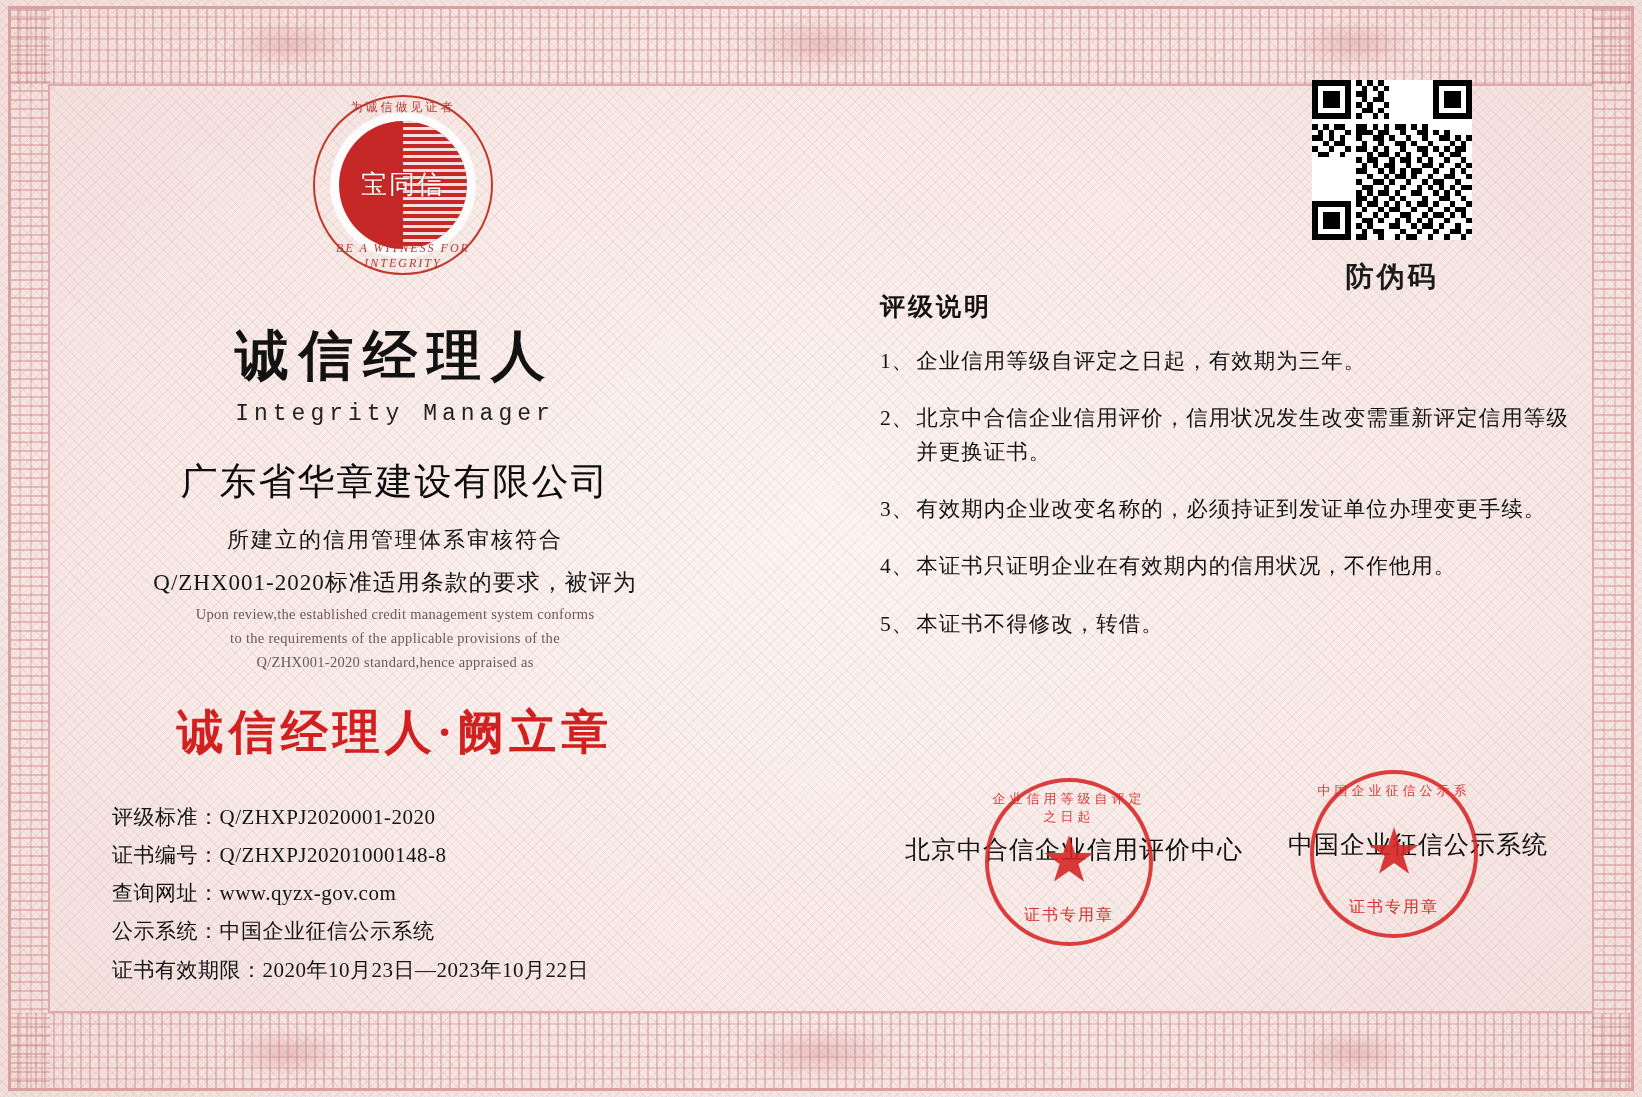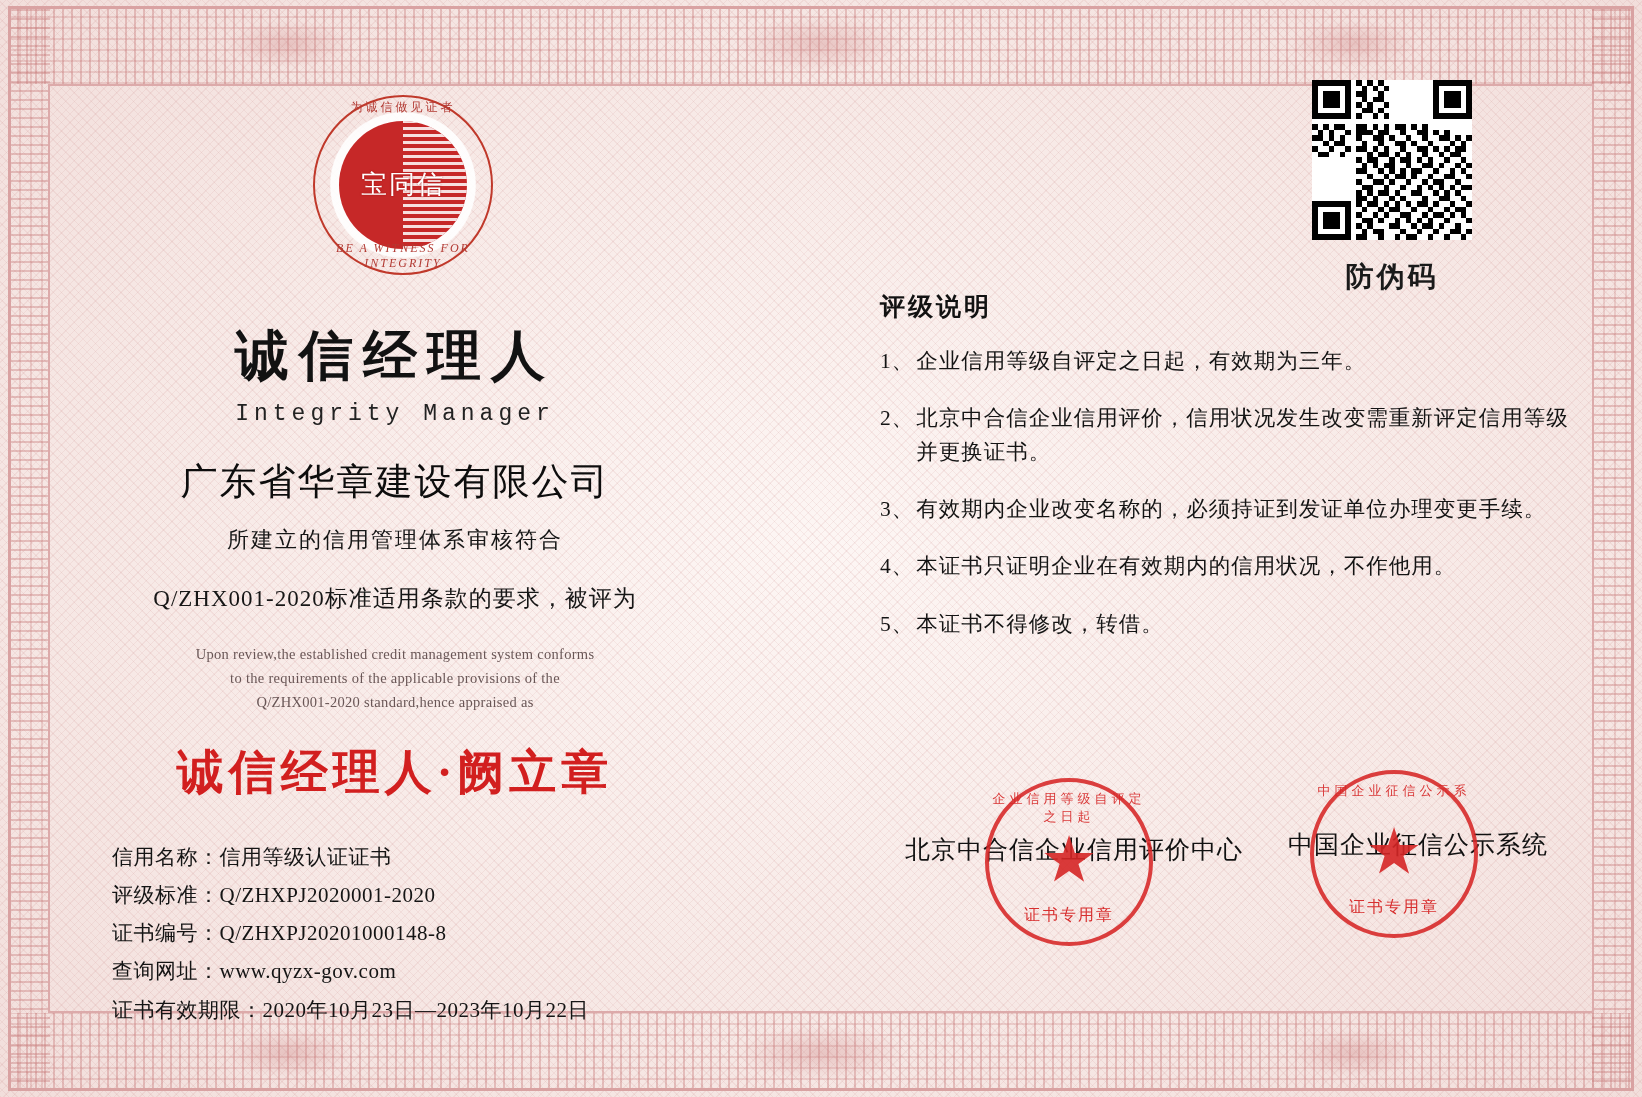--- a/index.html
+++ b/index.html
@@ -187,27 +187,27 @@
     color: #0d0d0d;
     font-family: "Liberation Serif", serif;
   }
   .line-cn {
     margin-top: 18px;
     font-size: 22px;
     letter-spacing: 2px;
     color: #161616;
   }
   .line-cn2 {
-    margin-top: 28px;
+    margin-top: 12px;
     font-size: 23px;
     letter-spacing: 1px;
     color: #161616;
   }
   .line-en {
-    margin-top: 29px;
+    margin-top: 5px;
     font-size: 14.5px;
     line-height: 1.65;
     color: #5d4a4a;
     letter-spacing: 0.3px;
     opacity: 0.92;
   }
   .grade {
     margin-top: 26px;
     font-size: 47px;
     letter-spacing: 5px;
@@ -553,32 +553,32 @@
     <div class="line-cn2">Q/ZHX001-2020标准适用条款的要求，被评为</div>
     <div class="line-en">
       <div>Upon review,the established credit management system conforms</div>
       <div>to the requirements of the applicable provisions of the</div>
       <div>Q/ZHX001-2020 standard,hence appraised as</div>
     </div>
     <div class="grade">诚信经理人·阙立章</div>
 
     <div class="details">
       <div class="detail-row">
-        <span>信用名称：</span><span>信用等级认证证书</span>
-      </div>
-      <div class="detail-row">
         <span>评级标准：</span><span>Q/ZHXPJ2020001-2020</span>
       </div>
       <div class="detail-row">
         <span>证书编号：</span><span>Q/ZHXPJ20201000148-8</span>
       </div>
       <div class="detail-row">
         <span>查询网址：</span><span>www.qyzx-gov.com</span>
       </div>
       <div class="detail-row">
+        <span>公示系统：</span><span>中国企业征信公示系统</span>
+      </div>
+      <div class="detail-row">
         <span>证书有效期限：</span><span>2020年10月23日—2023年10月22日</span>
       </div>
     </div>
   </div>
 
   <div class="right-col">
     <div class="notes-title">评级说明</div>
 
     <div class="note">
       <span class="note-num">1、</span>

